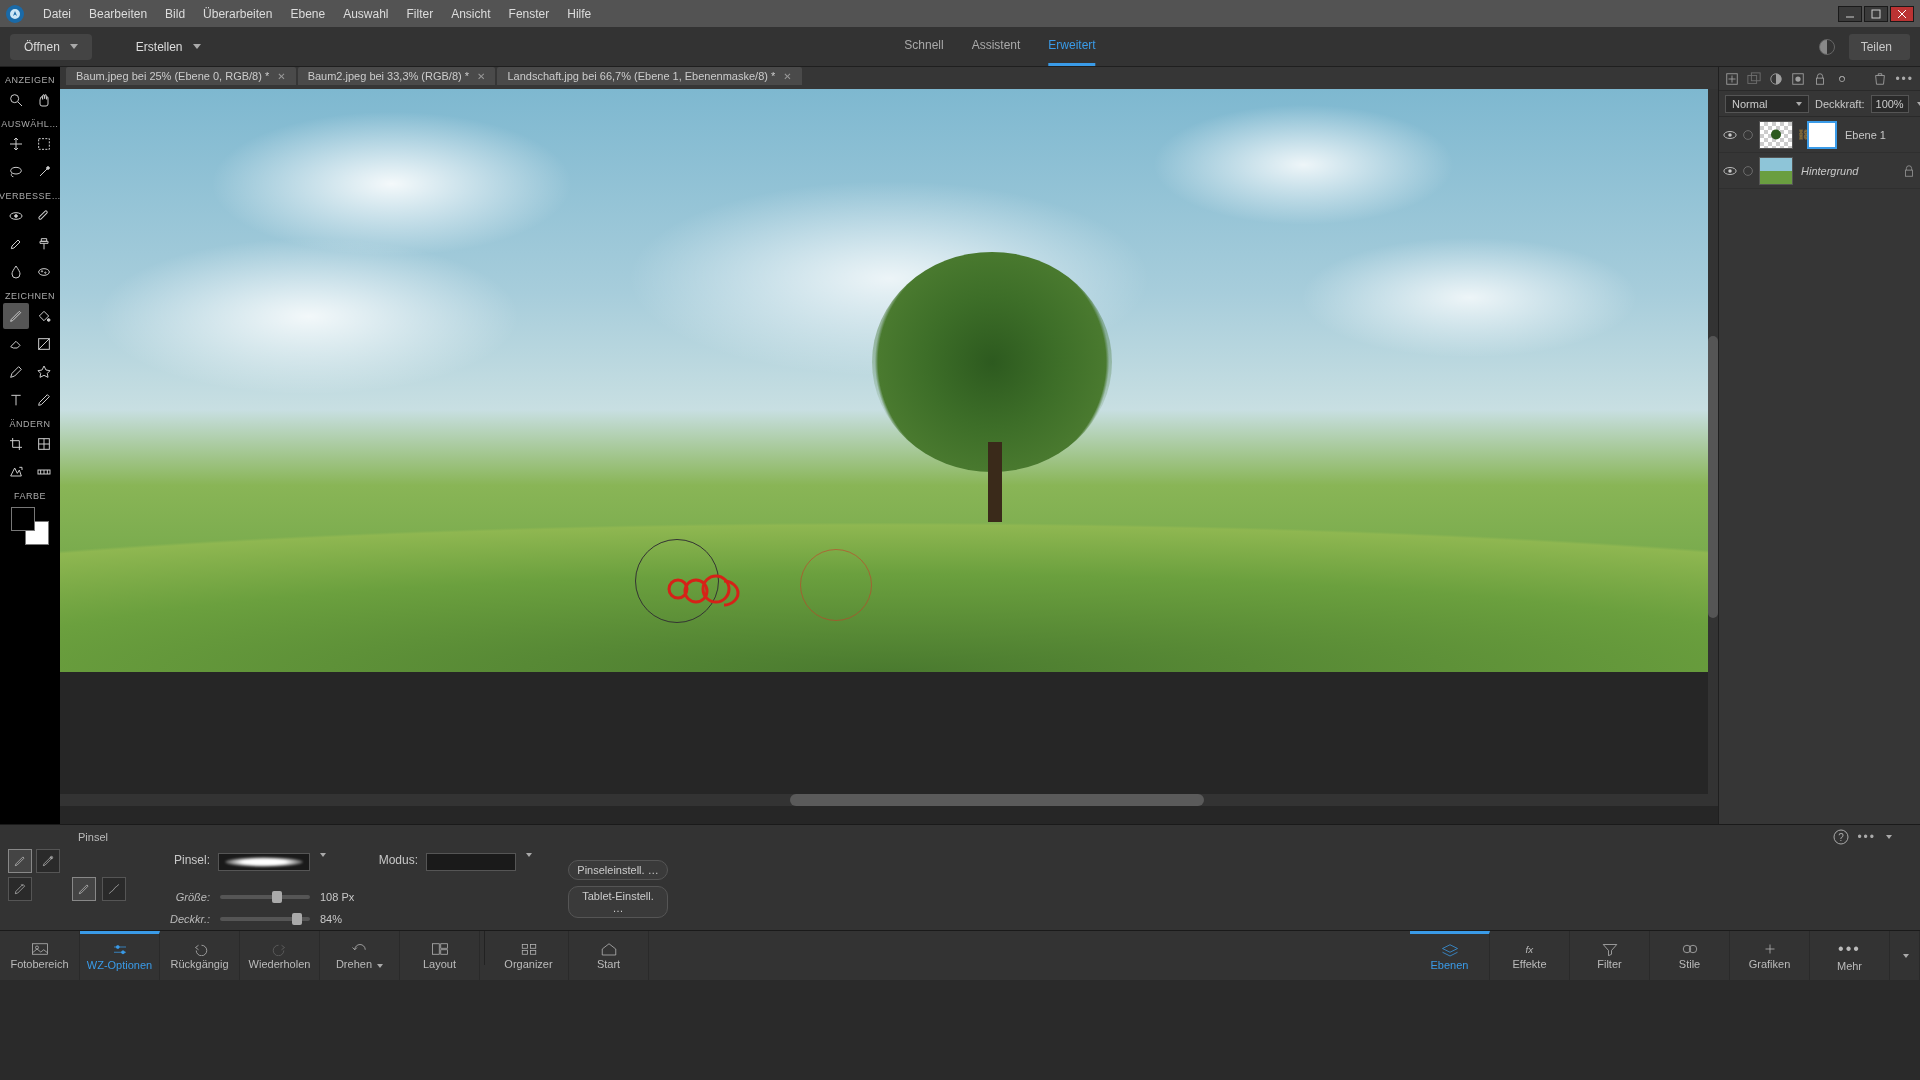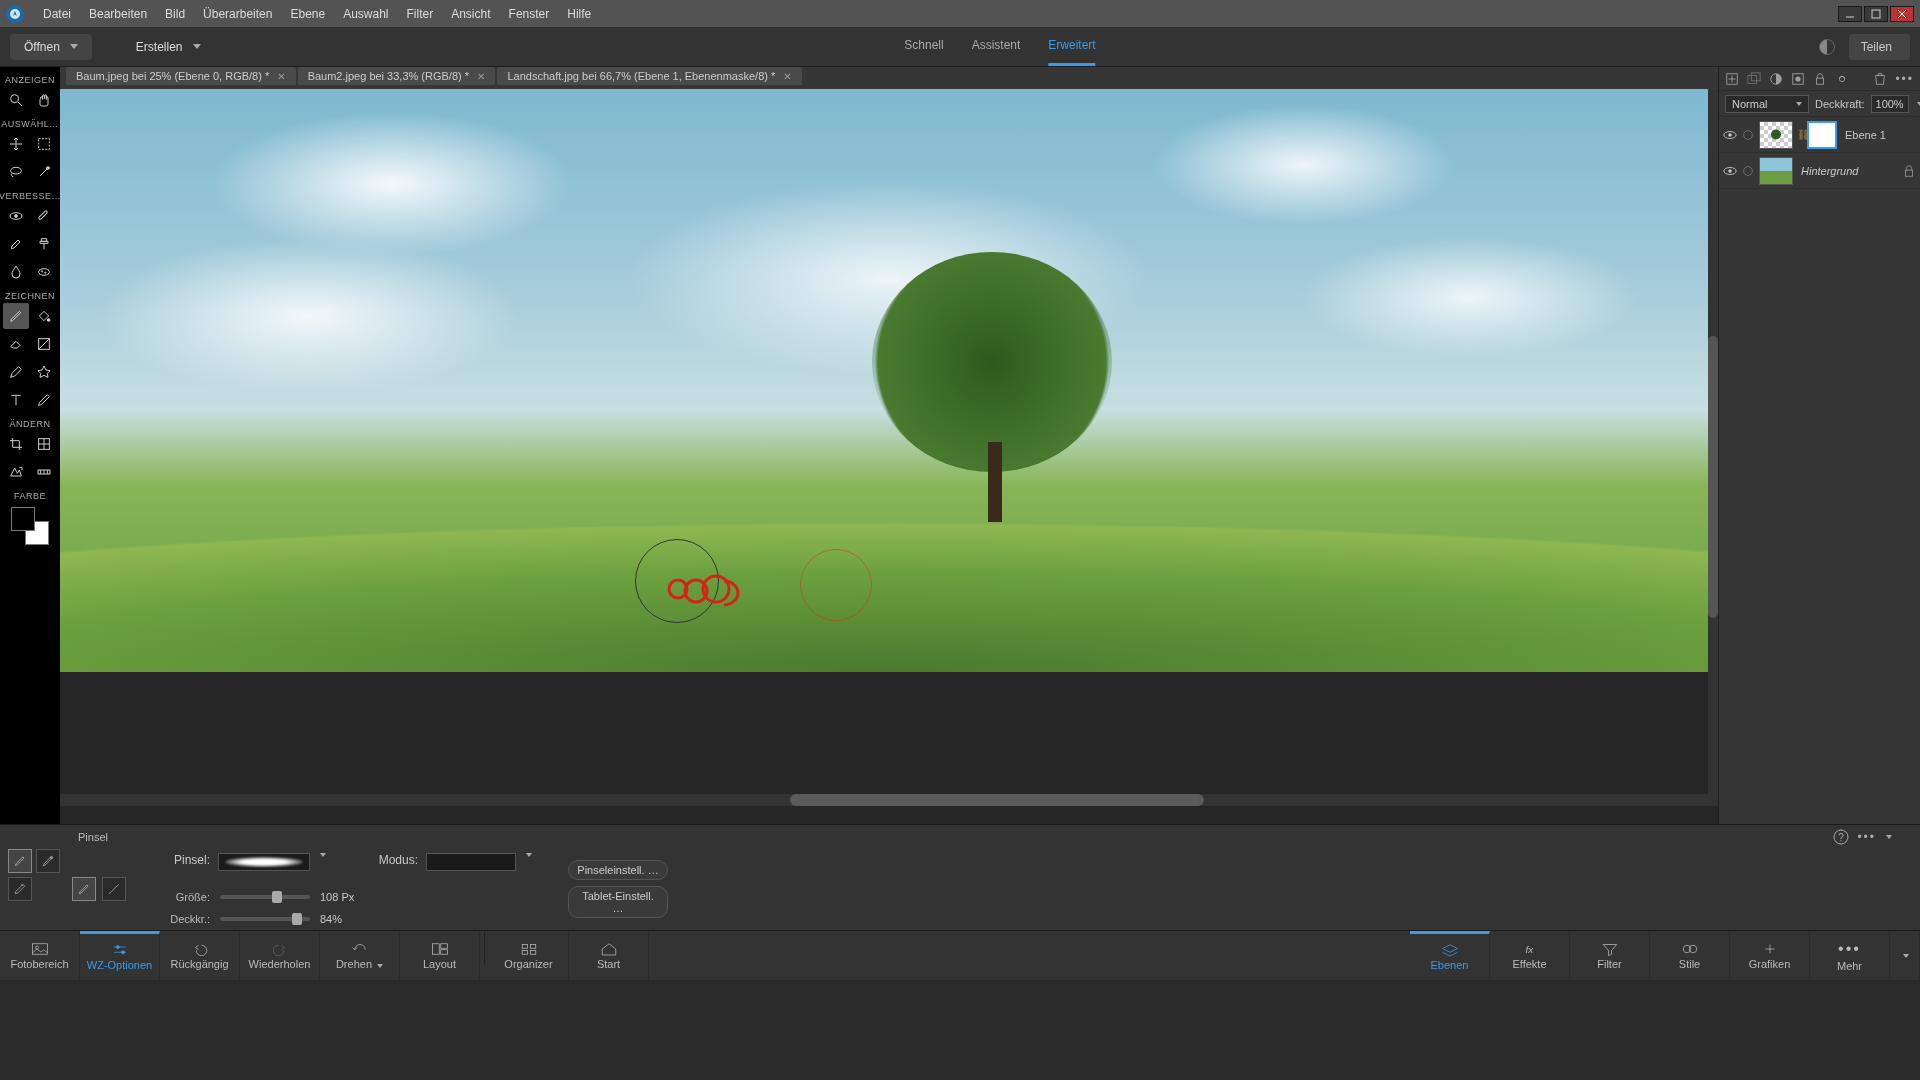--- a/index.html
+++ b/index.html
@@ -97,21 +97,21 @@
 .options-bar { height: 106px; background: #333; border-top: 1px solid #1a1a1a; display: flex; position: relative; }
 .opt-title { position: absolute; top: 6px; left: 78px; font-size: 11px; color: #bbb; }
 .opt-help { position: absolute; top: 4px; right: 28px; display: flex; gap: 8px; align-items: center; }
 .opt-left { width: 72px; display: flex; flex-wrap: wrap; gap: 4px; padding: 24px 8px 4px; align-content: flex-start; }
 .opt-mode-btn { width: 24px; height: 24px; background: #2a2a2a; border: 1px solid #555; display: flex; align-items: center; justify-content: center; }
 .opt-mode-btn.active { background: #444; border-color: #888; }
 .opt-mid { display: flex; gap: 20px; align-items: center; padding-top: 22px; }
 .opt-variant { display: flex; gap: 6px; align-items: center; margin-right: 20px; }
 .opt-sliders { display: flex; flex-direction: column; gap: 10px; }
 .slider-row { display: flex; align-items: center; gap: 10px; font-size: 11px; }
-.slider-row label { width: 44px; text-align: right; color: #bbb; }
+.slider-row label { width: 44px; text-align: right; color: #bbb; font-style: italic; }
 .slider { width: 90px; height: 4px; background: #555; position: relative; border-radius: 2px; }
 .slider-thumb { position: absolute; top: -4px; width: 10px; height: 12px; background: #aaa; border-radius: 2px; }
 .brush-preview { width: 92px; height: 18px; background: #1a1a1a; border: 1px solid #555; position: relative; overflow: hidden; }
 .brush-preview::after { content: ""; position: absolute; left: 6px; right: 6px; top: 3px; bottom: 3px; background: radial-gradient(ellipse, #fff, #fff 40%, transparent 80%); border-radius: 50%; filter: blur(1px); }
 .brush-drop-row { display: flex; align-items: flex-start; gap: 8px; margin-bottom: 10px; }
 .mode-drop { width: 90px; height: 18px; background: #1a1a1a; border: 1px solid #555; }
 .opt-buttons { display: flex; flex-direction: column; gap: 6px; justify-content: center; margin-left: 16px; }
 .opt-btn { width: 100px; padding: 3px 8px; background: #3a3a3a; border: 1px solid #555; border-radius: 10px; font-size: 11px; color: #ccc; text-align: center; }
 
 

